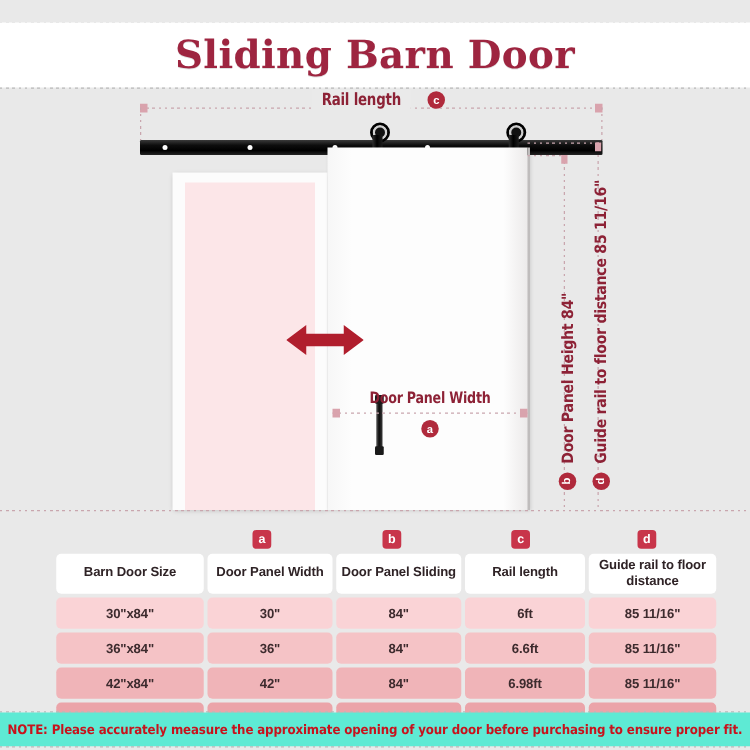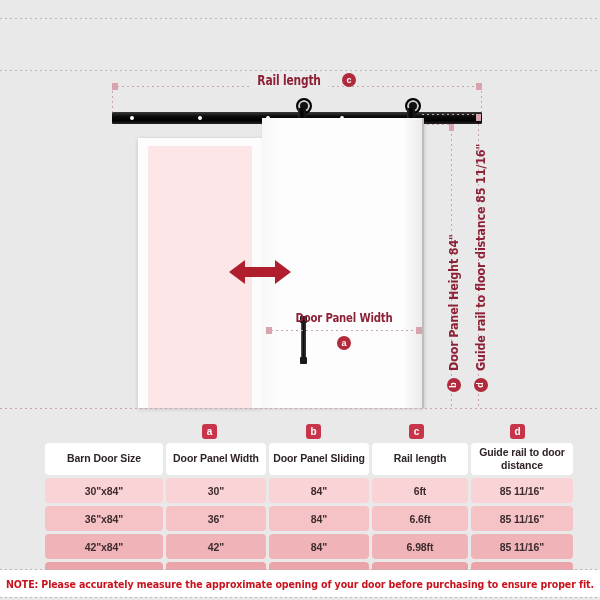--- a/index.html
+++ b/index.html
@@ -412,38 +412,41 @@
   }
   .note-rule.a { top: 569px; }
   .note-rule.b { top: 597px; }
 
   .note {
     position: absolute;
     left: 0;
     top: 570px;
     width: 600px;
     height: 27px;
-    background: #ffffff;
+    background: #5eead4;
     display: flex;
     align-items: center;
     justify-content: center;
     font-size: 10.5px;
     font-weight: bold;
     color: #c8121c;
     font-family: "DejaVu Sans Condensed", "Liberation Sans Narrow", "Liberation Sans", sans-serif;
     letter-spacing: -0.1px;
     white-space: nowrap;
   }
 </style>
 </head>
 <body>
 
 <div id="page">
 
   <div class="dot-rule top"></div>
+  <div class="title-band">
+    <div class="page-title">Sliding Barn Door</div>
+  </div>
   <div class="dot-rule bottom"></div>
 
   <div class="diagram">
 
     <div class="rail-dim">
       <div class="rail-dim-cap l"></div>
       <div class="rail-dim-cap r"></div>
     </div>
     <div class="rail-drop l"></div>
     <div class="rail-drop r"></div>
@@ -531,21 +534,21 @@
           <col style="width:100px">
         <col style="width:96px">
           <col style="width:102px">
       </colgroup>
       <tbody>
         <tr class="head">
           <td>Barn Door Size</td>
           <td>Door Panel Width</td>
           <td>Door Panel Sliding</td>
           <td>Rail length</td>
-          <td>Guide rail to door distance</td>
+          <td>Guide rail to floor distance</td>
         </tr>
         <tr class="r1">
           <td>30"x84"</td>
           <td>30"</td>
           <td>84"</td>
           <td>6ft</td>
           <td>85 11/16"</td>
         </tr>
         <tr class="r2">
           <td>36"x84"</td>

